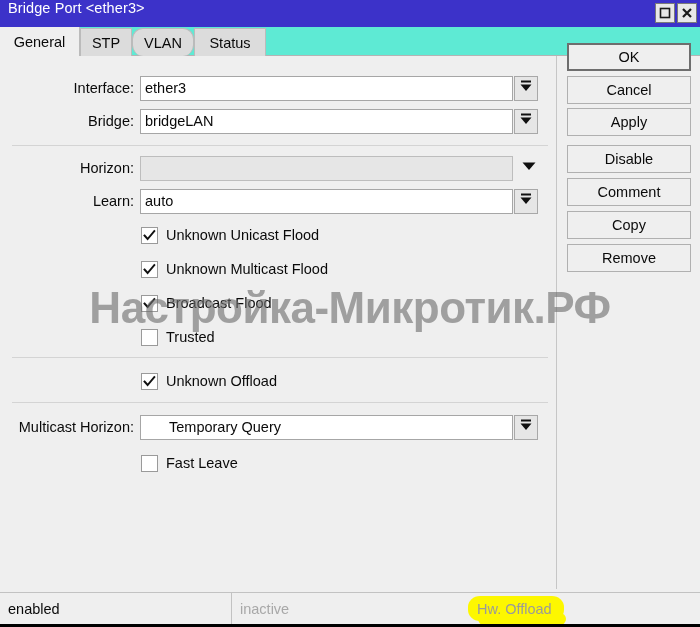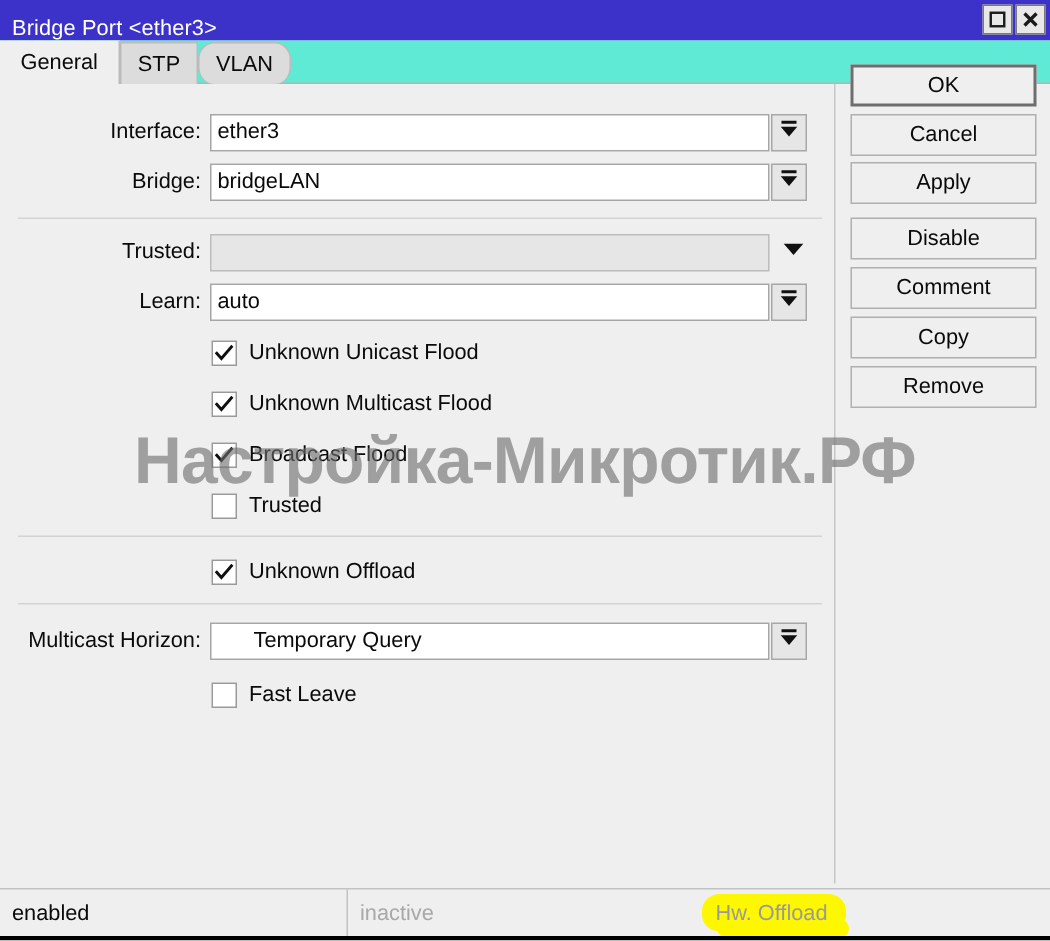--- a/index.html
+++ b/index.html
@@ -21,21 +21,21 @@
   }
 
   
   #titlebar {
     position: absolute;
     left: 0; top: 0;
     width: 700px;
     height: 27px;
     background: #3c32c9;
     display: flex;
-    align-items: flex-end;
+    align-items: flex-start;
   }
   #titlebar-text {
     color: #ffffff;
     font-size: 14.5px;
     padding-left: 8px;
     letter-spacing: 0.1px;
     white-space: nowrap;
   }
   #titlebar-buttons {
     position: absolute;
@@ -318,20 +318,23 @@
   <div id="tabstrip">
       <div class="tab active" style="left: 0px; width: 80px;">
         <span>General</span>
       </div>
       <div class="tab" style="left: 80px; width: 52px;">
         <span>STP</span>
       </div>
       <div class="tab" style="left: 132px; width: 62px; border-radius: 11px;">
         <span>VLAN</span>
       </div>
+      <div class="tab" style="left: 194px; width: 72px;">
+        <span>Status</span>
+      </div>
     </div>
 
   <div id="form-area">
 
     <div class="sep" style="top:89px;"></div>
     <div class="sep" style="top:301px;"></div>
     <div class="sep" style="top:346px;"></div>
 
   <div class="row" style="top: 19px;">
         <div class="field-label">Interface:</div>
@@ -347,21 +350,21 @@
         <div class="field-label">Bridge:</div>
         <input type="text" class="field-input" value="bridgeLAN" style="width: 373px;">
         <div class="dropdown-btn">
           <span><svg width="16" height="16" viewBox="0 0 16 16">
               <rect x="3" y="2.5" width="10" height="2" fill="#101010"></rect>
               <path d="M2.5 6.5 L13.5 6.5 L8 13 Z" fill="#101010"></path>
             </svg></span>
         </div>
       </div>
       <div class="row" style="top: 99px;">
-        <div class="field-label">Trusted:</div>
+        <div class="field-label">Horizon:</div>
         <input type="text" class="field-input disabled" disabled="" style="width: 373px;">
         <div class="plain-caret">
           <span><svg width="18" height="18" viewBox="0 0 18 18">
               <path d="M2.5 5.5 L15.5 5.5 L9 13 Z" fill="#101010"></path>
             </svg></span>
         </div>
       </div>
       <div class="row" style="top: 132px;">
         <div class="field-label">Learn:</div>
         <input type="text" class="field-input" value="auto" style="width: 373px;">

